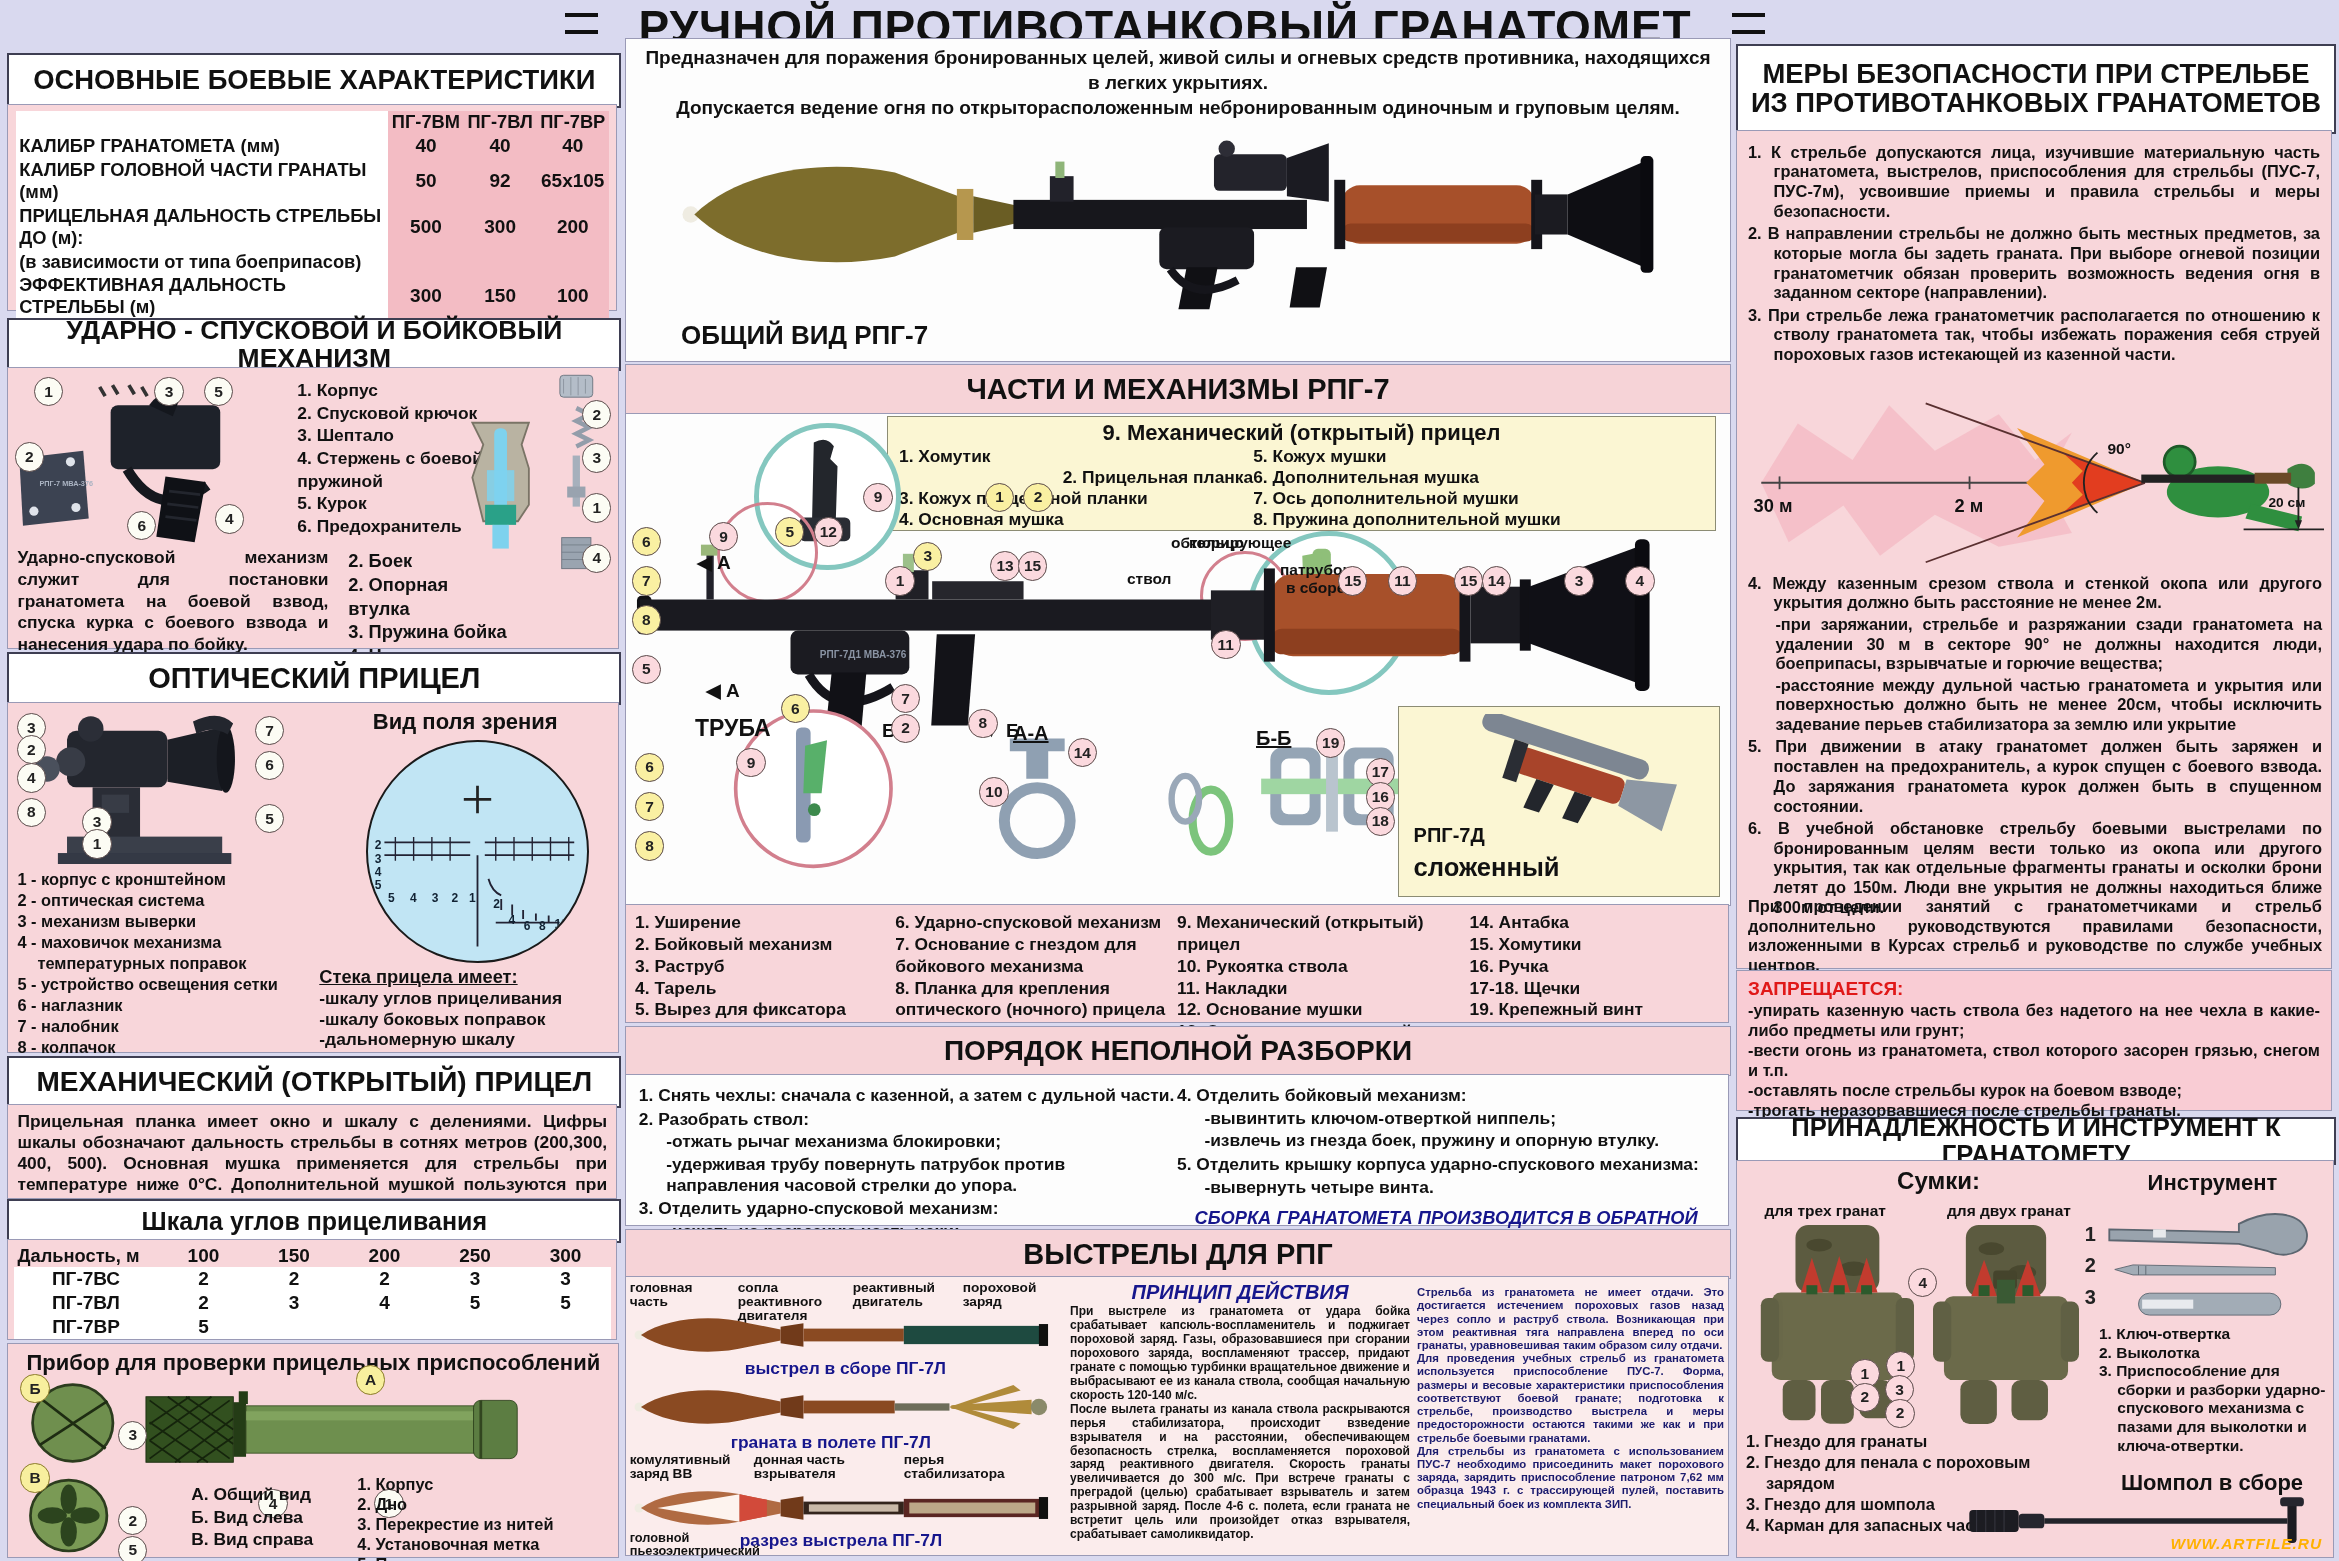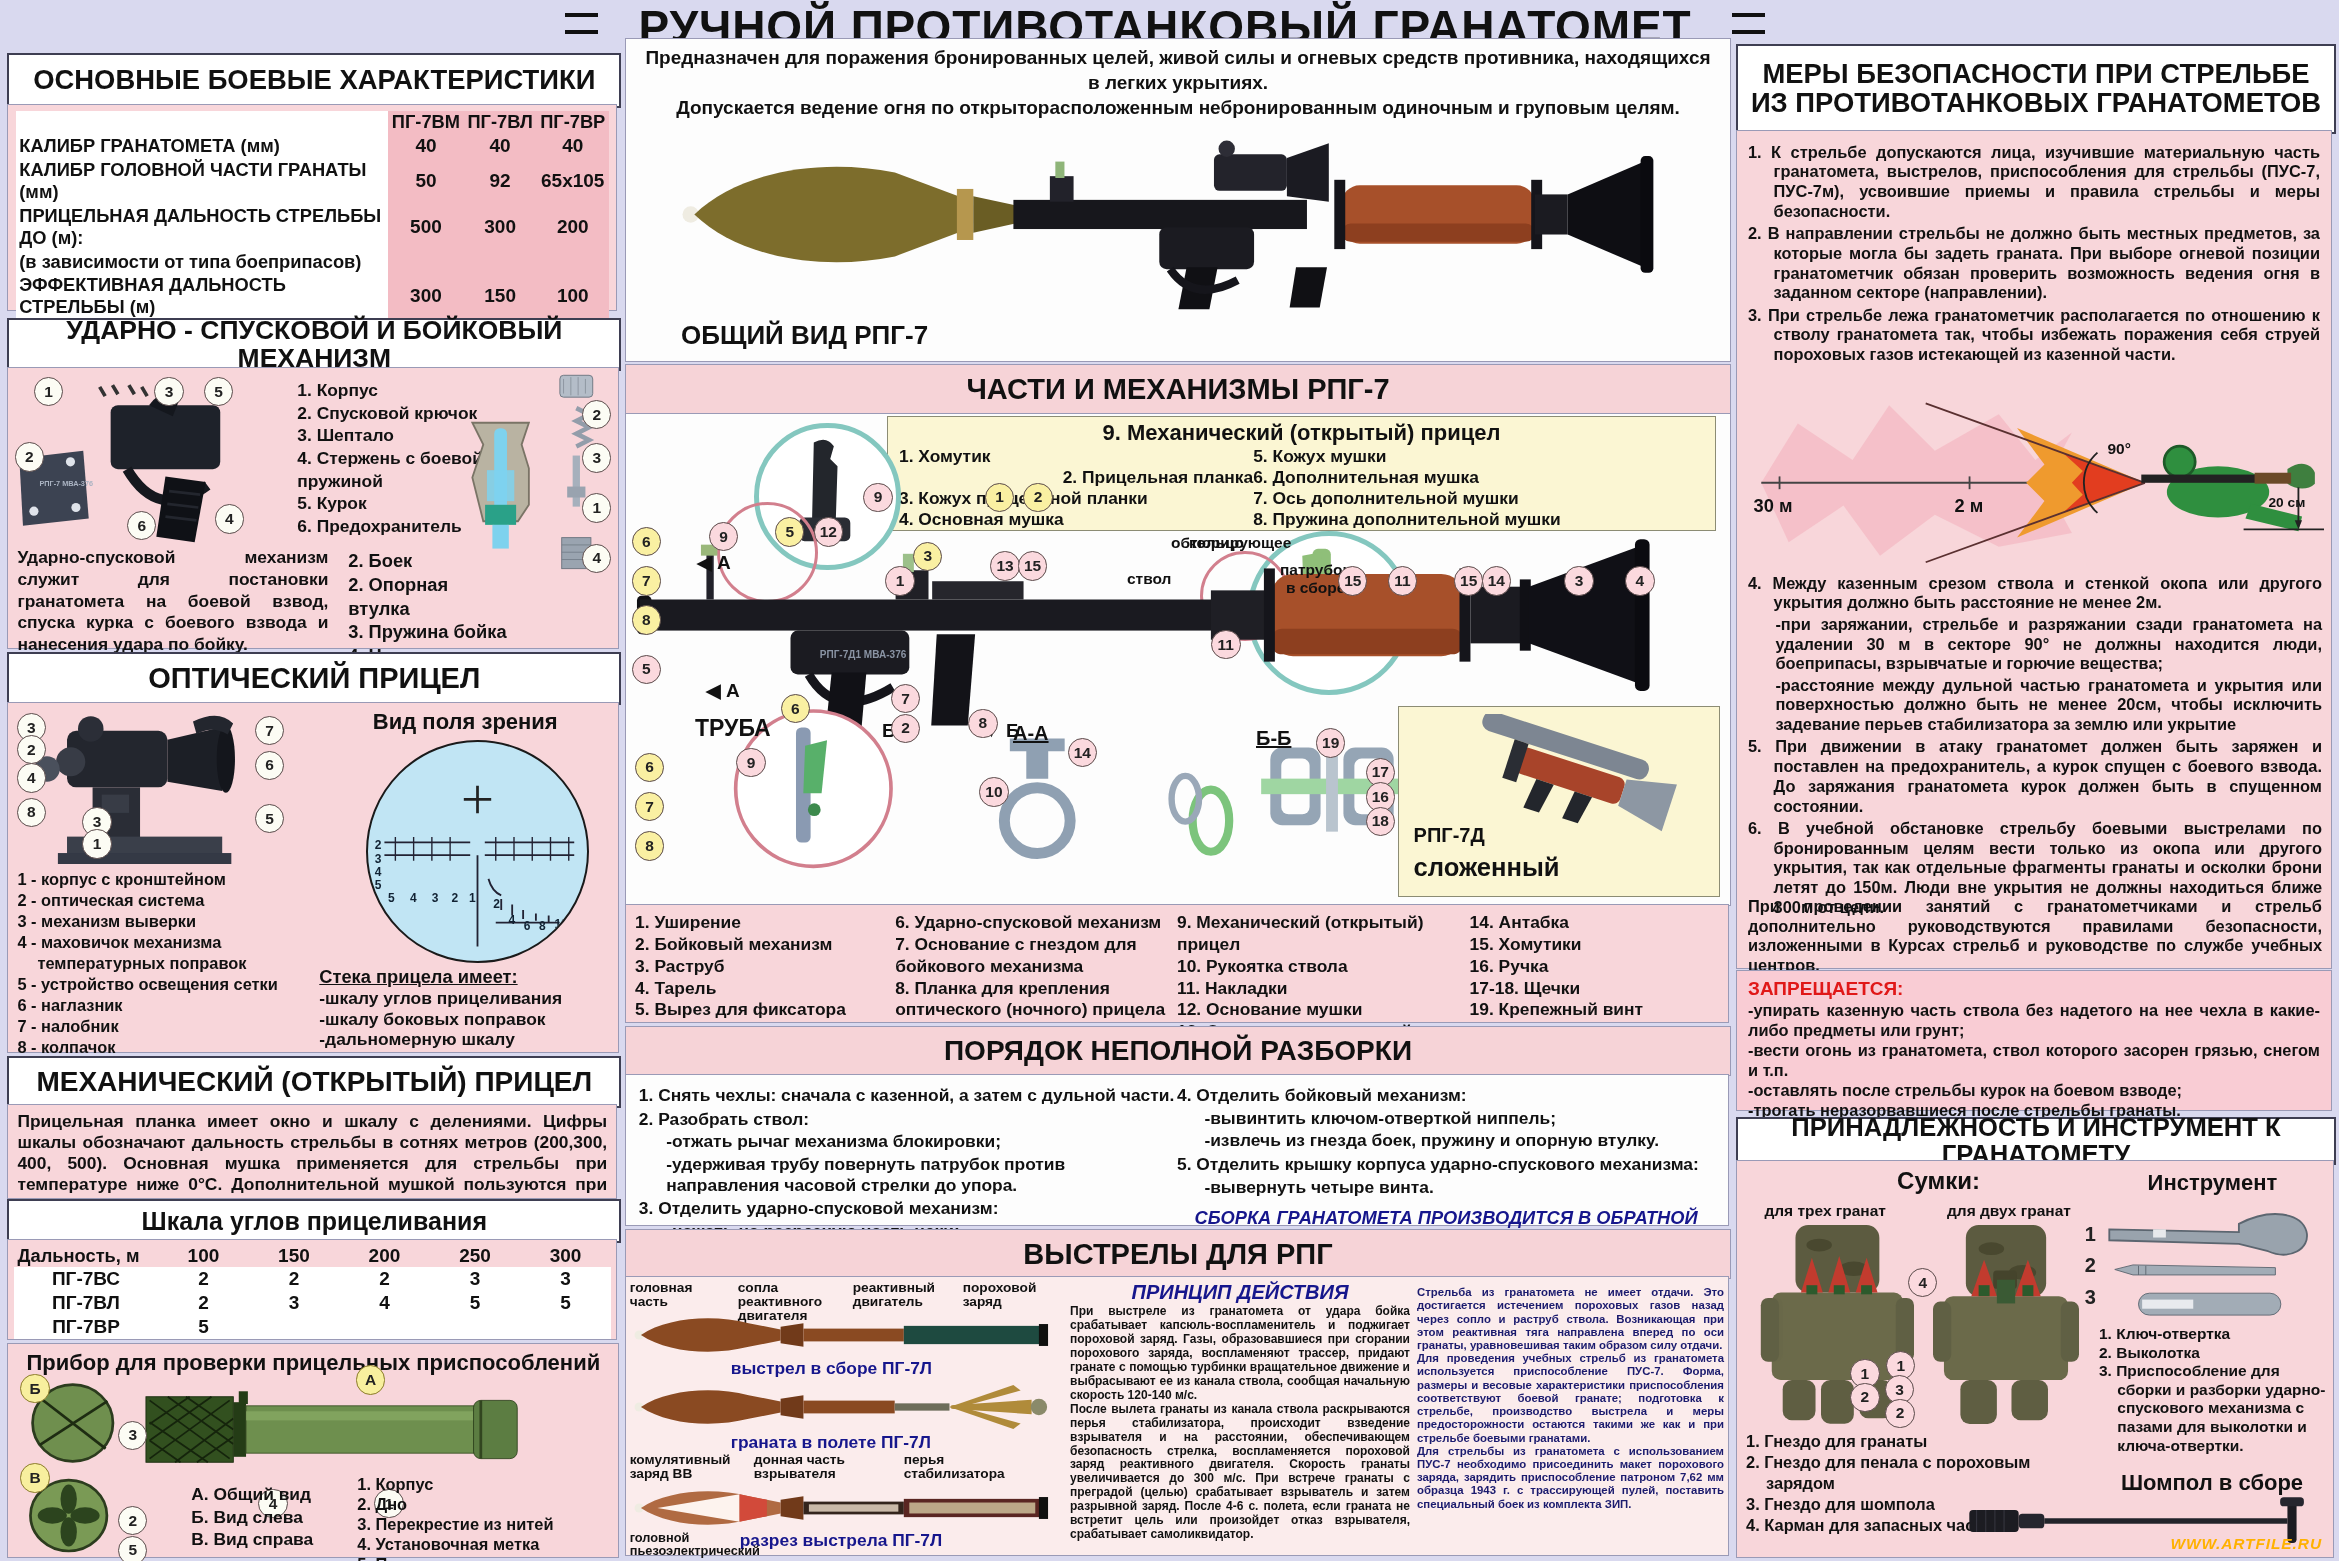--- a/index.html
+++ b/index.html
@@ -647,21 +647,21 @@
       <div class="dlbl" style="left:223px;top:1.8px;width:101px;font-size:13.7px;">реактивный двигатель</div>
       <div class="dlbl" style="left:333px;top:1.8px;width:101px;font-size:13.7px;">пороховой заряд</div>
       <svg class="abs" style="left:0;top:35px;" width="429" height="42" viewBox="0 0 470 46">
         <circle cx="10" cy="23" r="5" fill="#efece2"></circle>
         <path d="M12,23 C40,4 90,0 130,10 L165,17 L165,29 L130,36 C90,46 40,42 12,23 Z" fill="#8a4a22"></path>
         <polygon points="165,14 190,10 190,36 165,32" fill="#713a1a"></polygon>
         <rect x="190" y="16" width="110" height="14" fill="#8a4a22"></rect>
         <rect x="300" y="13" width="150" height="20" fill="#1e4a40"></rect>
         <rect x="448" y="11" width="10" height="24" fill="#10100f"></rect>
       </svg>
-      <div class="dlbl" style="left:101px;top:80px;width:219px;color:#16168c;font-size:17.4px;">выстрел в сборе ПГ-7Л</div>
+      <div class="dlbl" style="left:115px;top:80px;width:219px;color:#16168c;font-size:17.4px;">выстрел в сборе ПГ-7Л</div>
       <svg class="abs" style="left:0;top:104px;" width="429" height="48" viewBox="0 0 470 52">
         <circle cx="10" cy="26" r="5" fill="#efece2"></circle>
         <path d="M12,26 C40,7 90,3 130,13 L165,20 L165,32 L130,39 C90,49 40,45 12,26 Z" fill="#8a4a22"></path>
         <polygon points="165,17 190,13 190,39 165,35" fill="#713a1a"></polygon>
         <rect x="190" y="19" width="100" height="14" fill="#8a4a22"></rect>
         <rect x="290" y="22" width="60" height="8" fill="#6d6d5a"></rect>
         <g fill="#b08b3a">
           <polygon points="350,26 420,2 428,8 356,28"></polygon>
           <polygon points="350,26 420,50 428,44 356,24"></polygon>
           <polygon points="352,24 440,18 440,34 352,28"></polygon>

